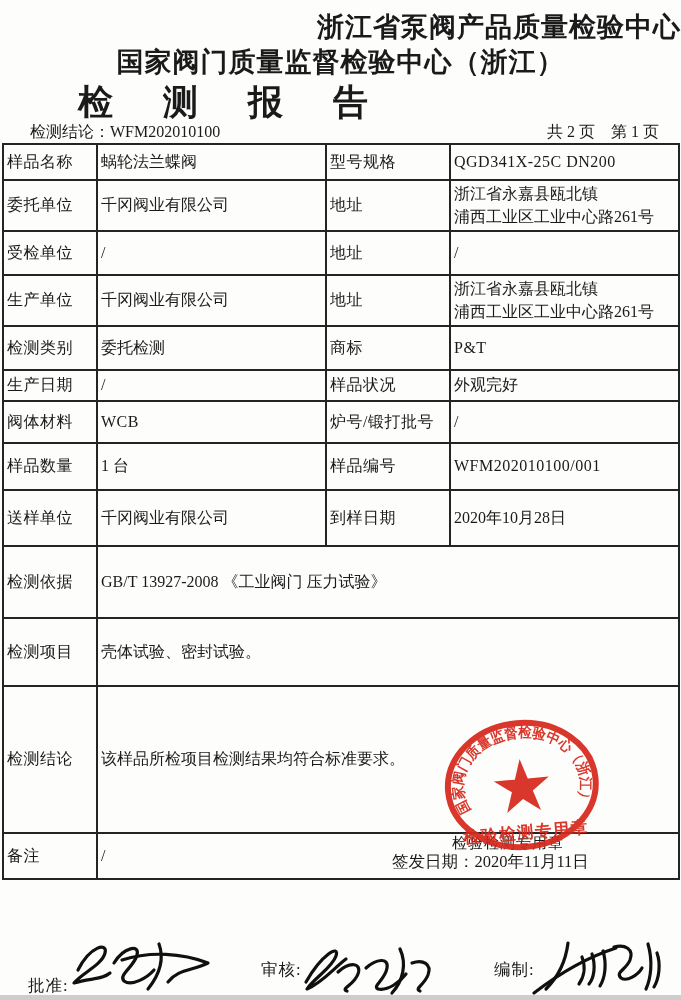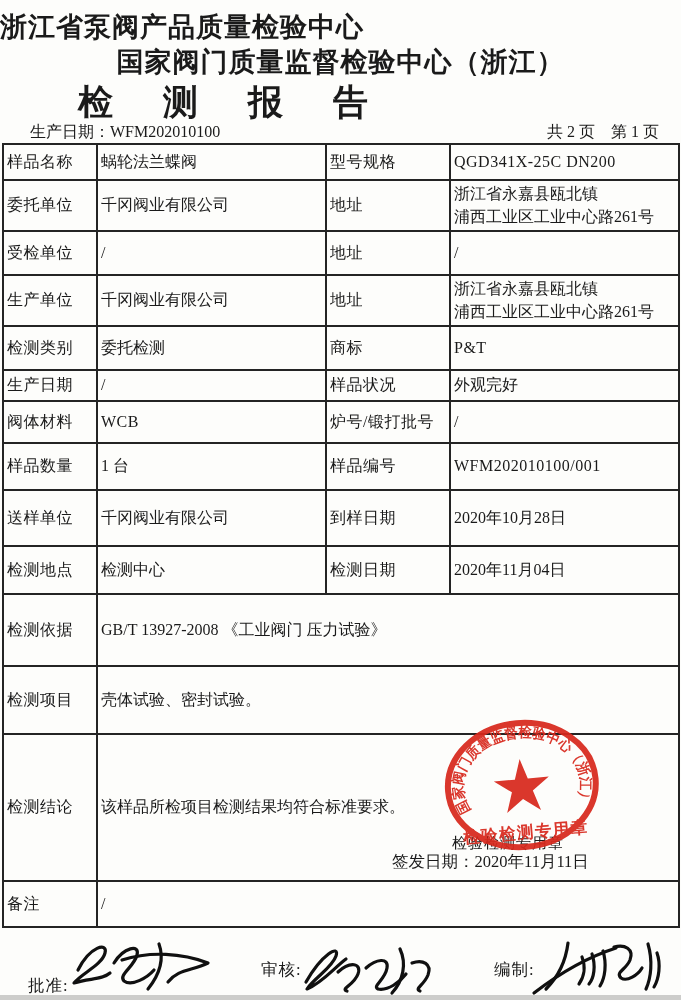--- a/index.html
+++ b/index.html
@@ -3,21 +3,21 @@
 <meta charset="utf-8">
 <style>
   html,body{margin:0;padding:0;}
   body{
     width:681px;height:1000px;position:relative;overflow:hidden;
     background:#fdfdfb;color:#1a1a1a;
     font-family:"Liberation Serif","DejaVu Serif",serif;
   }
   .abs{position:absolute;}
   
-  .title1{top:9px;left:0;width:681px;text-align:left;font-size:27px;font-weight:bold;letter-spacing:1px;}
+  .title1{top:9px;left:0;width:681px;text-align:right;font-size:27px;font-weight:bold;letter-spacing:1px;}
   .title2{top:44px;left:0;width:681px;text-align:center;font-size:27px;font-weight:bold;letter-spacing:1px;}
   .title3{top:79px;left:0;width:681px;text-align:left;font-size:35px;font-weight:bold;letter-spacing:50px;text-indent:50px;padding-left:28px;}
   .reportno{top:122px;left:30px;font-size:16px;white-space:pre;}
   .pagination{top:122px;left:0;width:681px;text-align:right;padding-right:22px;box-sizing:border-box;font-size:16px;white-space:pre;}
   
   table.report{
     position:absolute;left:2px;top:143px;width:676px;
     border-collapse:collapse;table-layout:fixed;
   }
   table.report td{
@@ -44,21 +44,21 @@
   .sig2{top:938px;left:294px;}
   .sig3{top:933px;left:526px;}
   .scan-edge{bottom:0;left:0;width:681px;height:5px;background:#cdcdcb;}
 </style>
 </head>
 <body>
 
 <div class="abs title1">浙江省泵阀产品质量检验中心</div>
 <div class="abs title2">国家阀门质量监督检验中心（浙江）</div>
 <div class="abs title3">检测报告</div>
-<div class="abs reportno">生产日期：WFM202010100</div>
+<div class="abs reportno">检测结论：WFM202010100</div>
 <div class="abs pagination">共 2 页    第 1 页</div>
 
 <table class="report">
   <colgroup>
     <col style="width:94px">
       <col style="width:229px">
       <col style="width:124px">
       <col style="width:229px">
   </colgroup>
   <tbody>
@@ -110,26 +110,20 @@
       <td class="lab">样品数量</td>
       <td>1 台</td>
       <td class="lab">样品编号</td>
       <td class="alnum">WFM202010100/001</td>
     </tr>
     <tr style="height:56px">
       <td class="lab">送样单位</td>
       <td>千冈阀业有限公司</td>
       <td class="lab">到样日期</td>
       <td>2020年10月28日</td>
-    </tr>
-    <tr style="height:48px">
-      <td class="lab">检测地点</td>
-      <td>检测中心</td>
-      <td class="lab">检测日期</td>
-      <td>2020年11月04日</td>
     </tr>
     <tr style="height:72px">
       <td class="lab">检测依据</td>
       <td colspan="3">GB/T 13927-2008 《工业阀门 压力试验》</td>
     </tr>
     <tr style="height:68px">
       <td class="lab">检测项目</td>
       <td colspan="3" class="leftcell">壳体试验、密封试验。</td>
     </tr>
     <tr style="height:147px">

